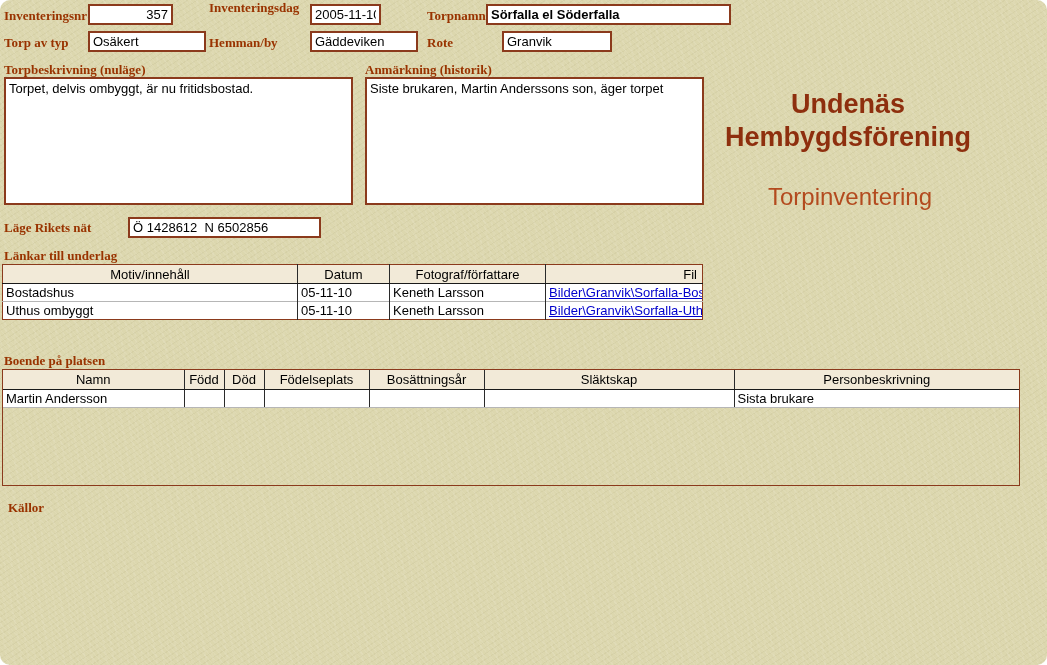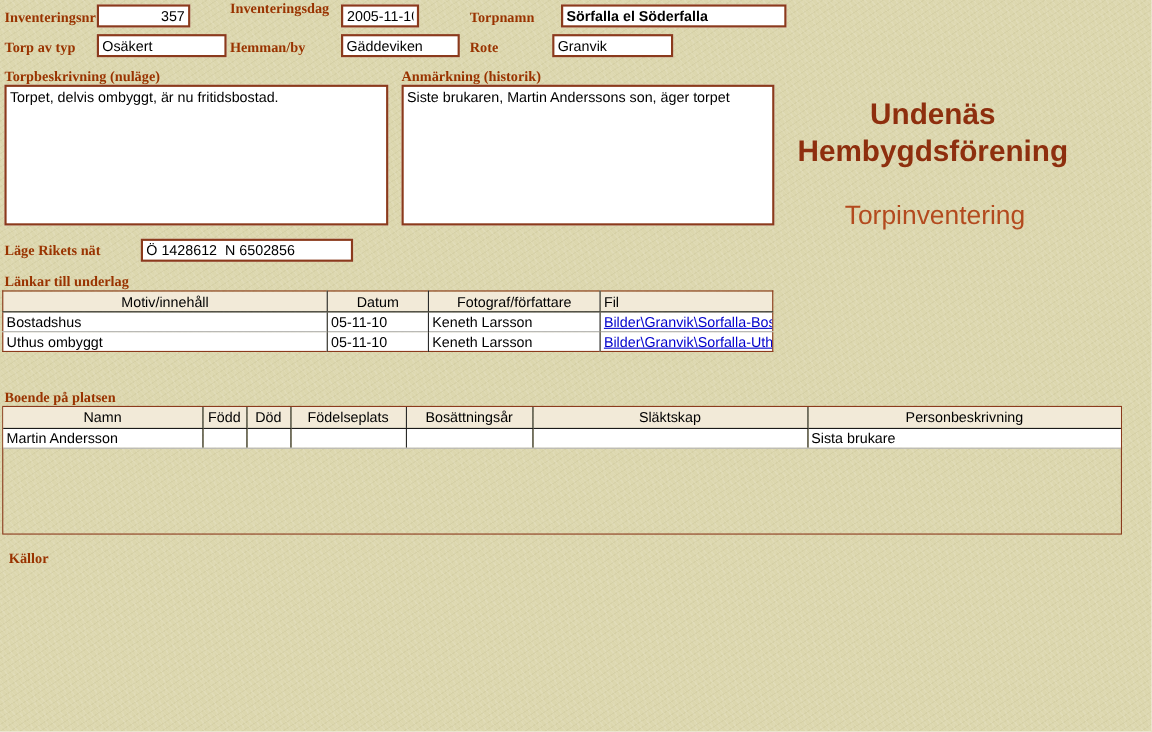--- a/index.html
+++ b/index.html
@@ -10,20 +10,21 @@
     height: 665px;
     background-color: #dcd7ae;
     background-image:
       repeating-linear-gradient(47deg, rgba(255,255,255,0.08) 0px, rgba(255,255,255,0.08) 1px, transparent 1px, transparent 4px),
       repeating-linear-gradient(-33deg, rgba(128,118,66,0.07) 0px, rgba(128,118,66,0.07) 1px, transparent 1px, transparent 5px),
       repeating-linear-gradient(80deg, rgba(255,255,244,0.06) 0px, rgba(255,255,244,0.06) 2px, transparent 2px, transparent 7px);
     font-family: "Liberation Sans", sans-serif;
     font-size: 13px;
     color: #000;
     overflow: hidden;
+    border-radius: 10px;
   }
   .lbl {
     position: absolute;
     font-family: "Liberation Serif", serif;
     font-weight: bold;
     font-size: 13px;
     color: #993300;
     white-space: nowrap;
   }
   input.fld, textarea.fld {
@@ -81,21 +82,21 @@
     white-space: nowrap;
     overflow: hidden;
     border-top: 1px solid #b6b6b6;
   }
   table.tbl th + th, table.tbl td + td { border-left: 1px solid #2a2a2a; }
 
   table.links-tbl {
     left: 2px; top: 264px; width: 701px;
     border: 1px solid #8b3a1c;
   }
-  .links-tbl th.fil-h { text-align: left; padding-right: 5px; }
+  .links-tbl th.fil-h { text-align: right; padding-right: 5px; }
   a.file-link { color: #0000cc; text-decoration: underline; margin-top: 48px; }
 
   .residents-box {
     position: absolute;
     left: 2px; top: 369px;
     width: 1018px; height: 117px;
     border: 1px solid #8b3a1c;
   }
   table.residents-tbl {
     position: static;
@@ -108,21 +109,21 @@
 
 <div class="page">
 
   <span class="lbl" style="left:4px;top:8px">Inventeringsnr</span>
   <input class="fld num" style="left: 88px; top: 4px; width: 85px;" value="357">
 
   <span class="lbl" style="left:209px;top:0">Inventeringsdag</span>
   <input class="fld" style="left: 310px; top: 4px; width: 71px;" value="2005-11-10">
 
   <span class="lbl" style="left:427px;top:8px">Torpnamn</span>
-  <input class="fld bold" style="left: 510px; top: 4px; width: 205px;" value="Sörfalla el Söderfalla">
+  <input class="fld bold" style="left: 486px; top: 4px; width: 245px;" value="Sörfalla el Söderfalla">
 
   <span class="lbl" style="left:4px;top:35px">Torp av typ</span>
   <input class="fld" style="left: 88px; top: 31px; width: 118px;" value="Osäkert">
 
   <span class="lbl" style="left:209px;top:35px">Hemman/by</span>
   <input class="fld" style="left: 310px; top: 31px; width: 108px;" value="Gäddeviken">
 
   <span class="lbl" style="left:427px;top:35px">Rote</span>
   <input class="fld" style="left: 502px; top: 31px; width: 110px;" value="Granvik">
 

